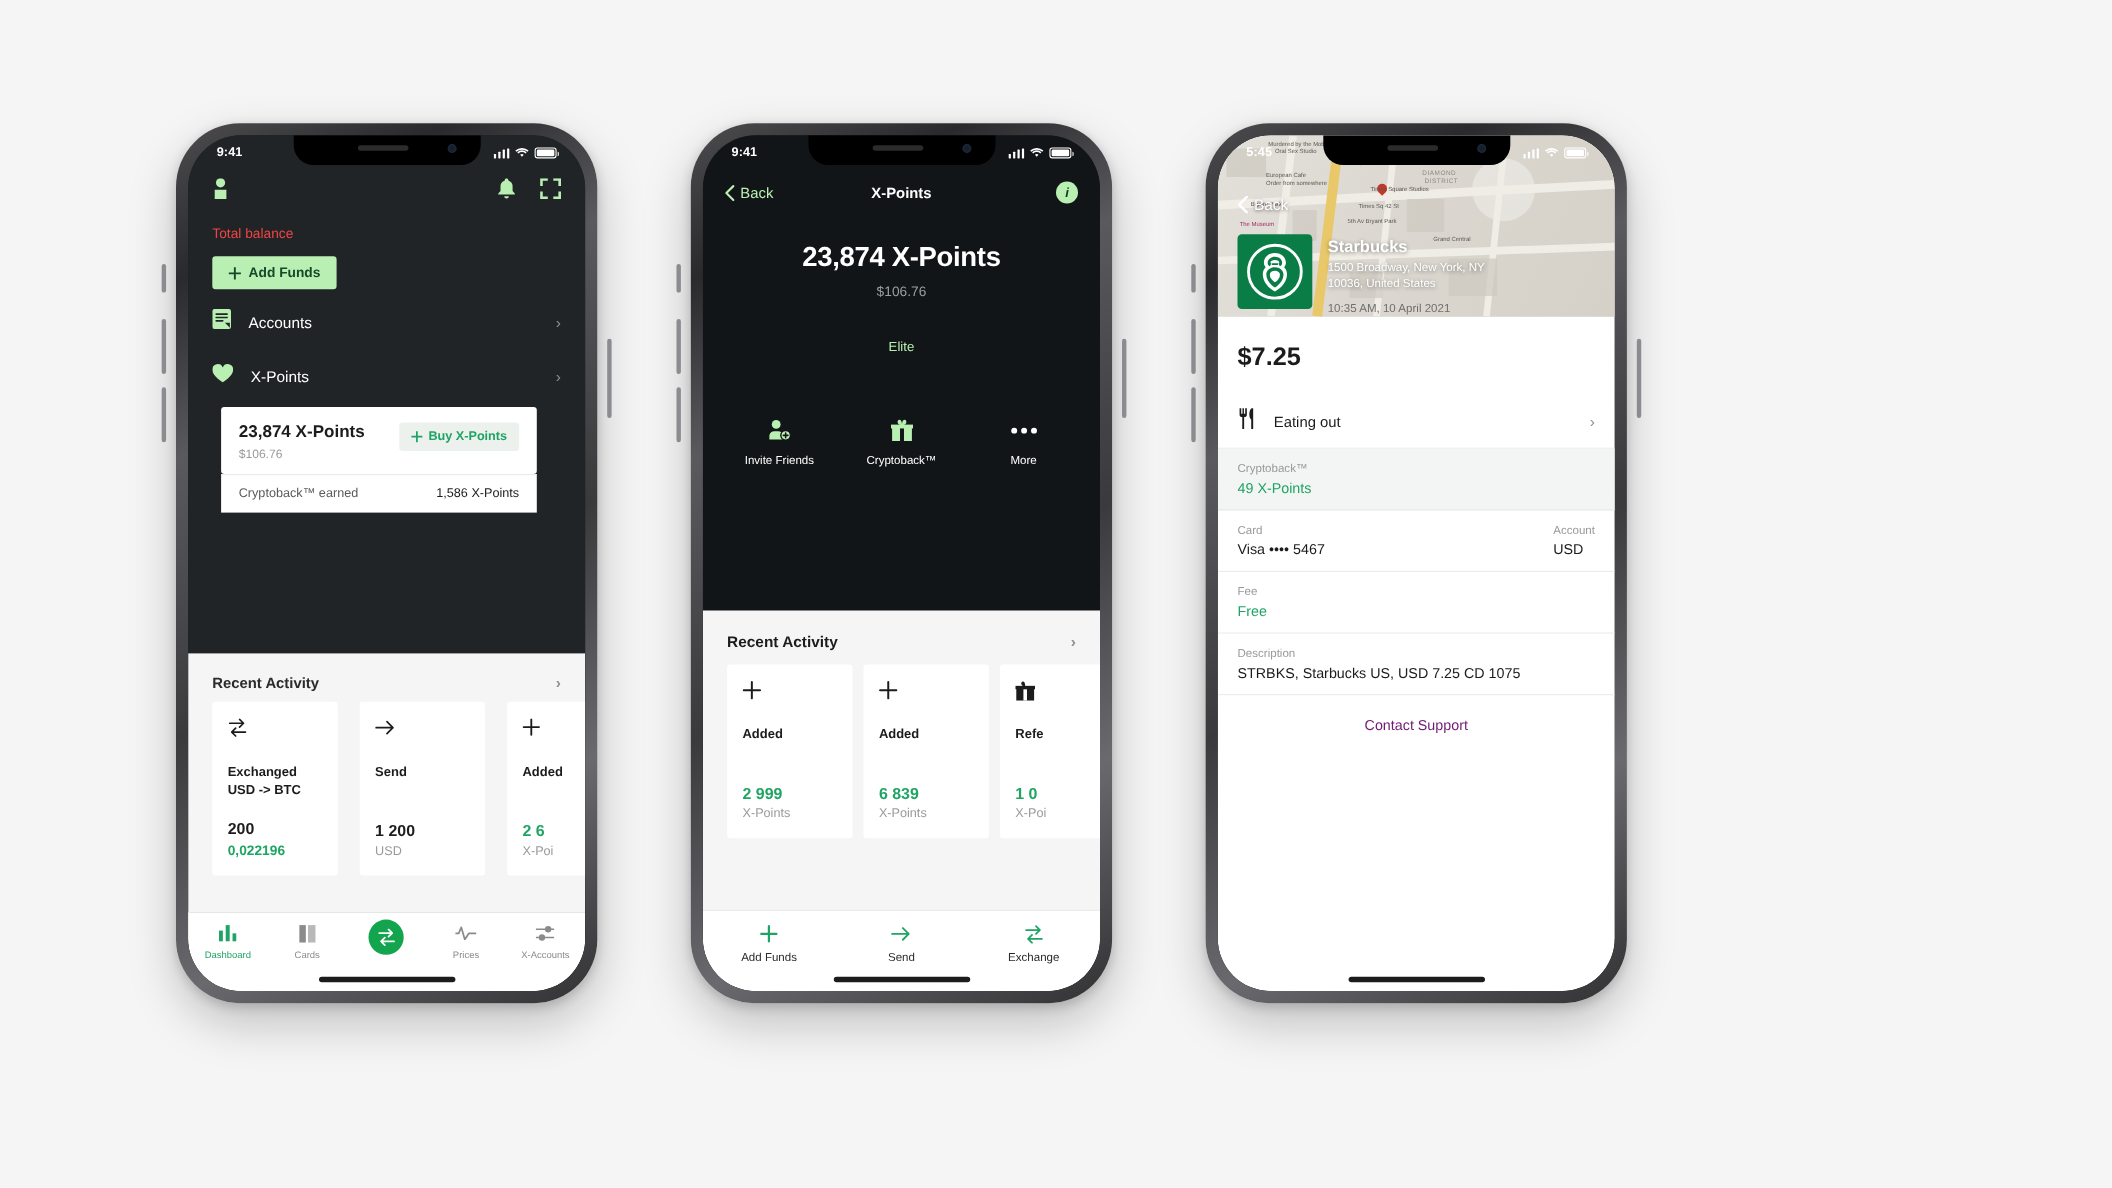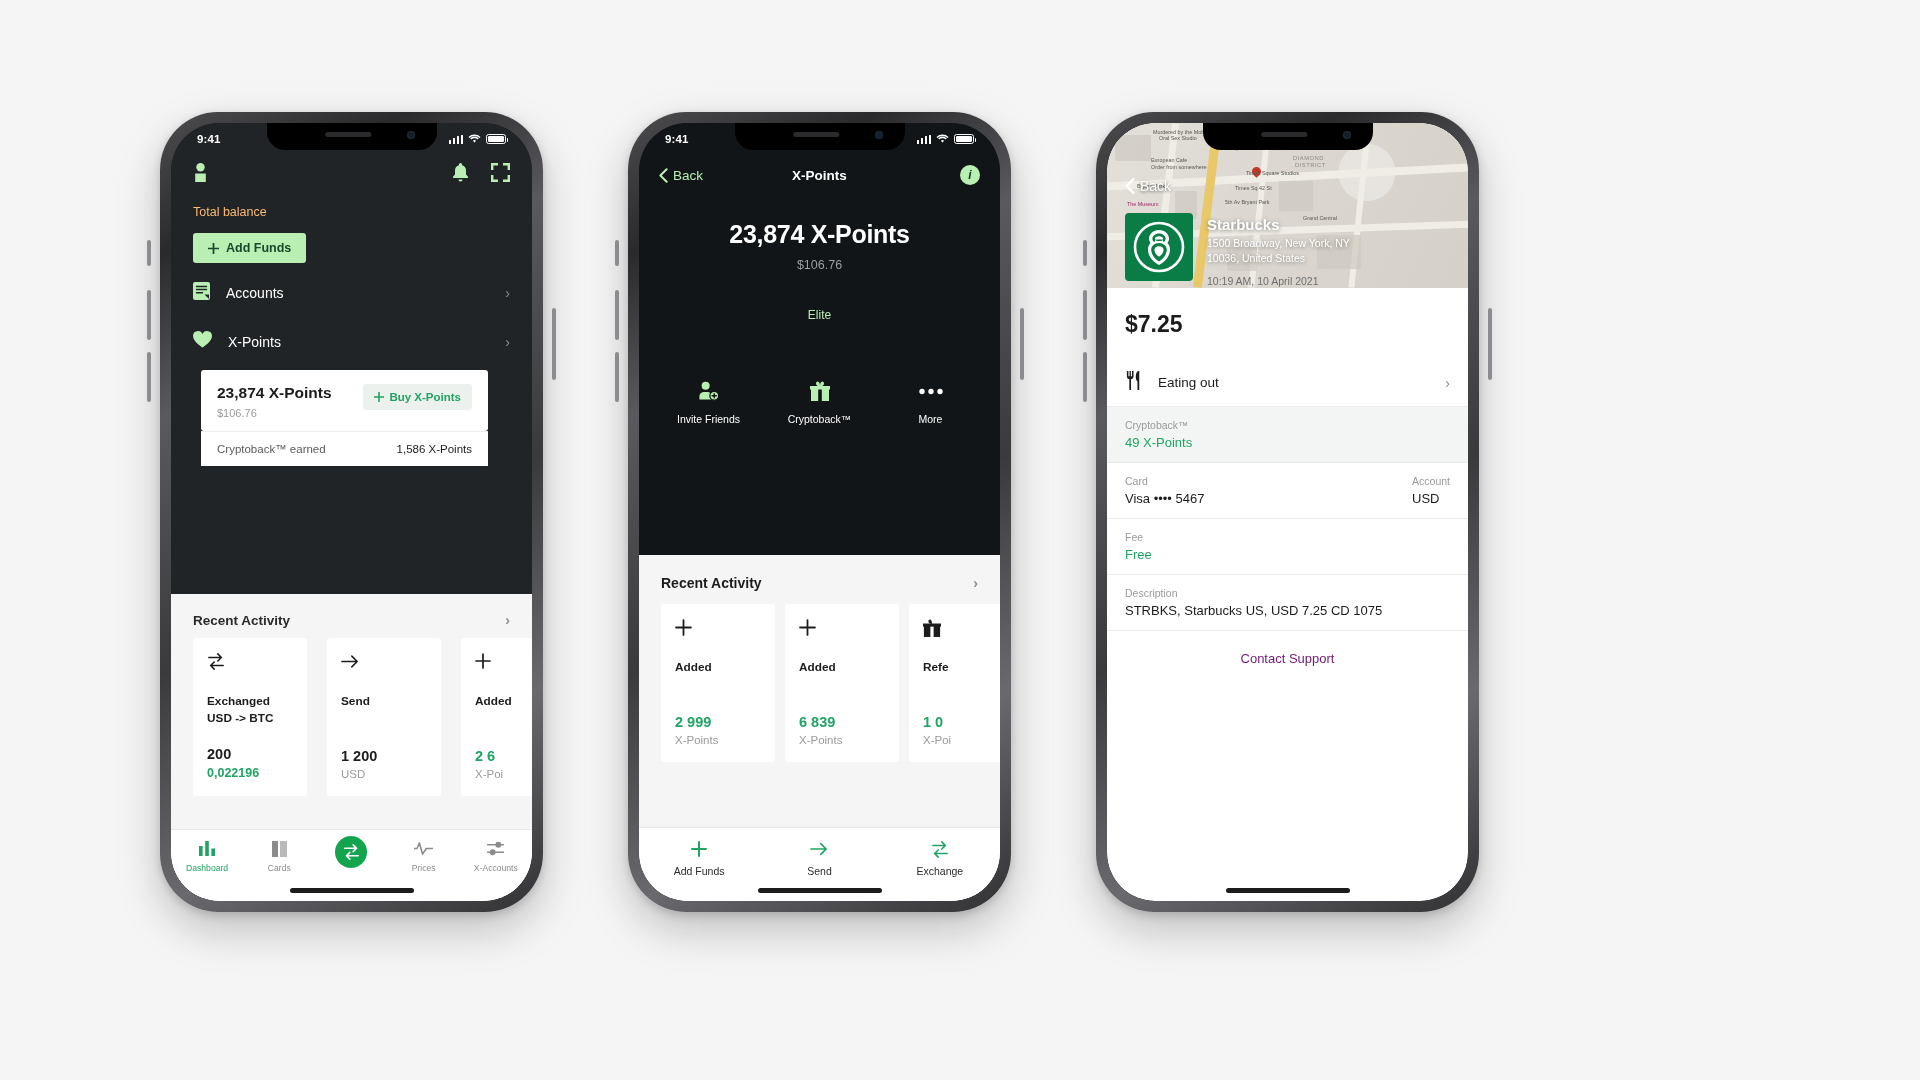--- a/index.html
+++ b/index.html
@@ -64,21 +64,21 @@
   .batt i { position:absolute; inset:1.4px; background:currentColor; border-radius:1.2px; display:block; }
   .home-ind { position:absolute; bottom:8px; left:50%; transform:translateX(-50%); width:124px; height:5px; border-radius:3px; }
 
   
   #p1 { left:160px; top:112px; }
   #p1 .screen { background:#212426; color:#fff; }
   #p1 .statusbar { color:#fff; }
   .p1-top { padding:34px 22px 0; }
   .p1-iconrow { display:flex; align-items:center; justify-content:space-between; height:34px; }
   .p1-iconrow .right { display:flex; align-items:center; gap:22px; }
-  .lbl-muted { color:#fdba74; font-size:12.5px; margin-top:14px; }
+  .lbl-muted { color:#ef4444; font-size:12.5px; margin-top:14px; }
   .bal-row { display:flex; align-items:center; gap:10px; margin-top:3px; }
   .bal { font-size:27px; font-weight:bold; letter-spacing:-.3px; }
   .chev-circle {
     width:19px; height:19px; border-radius:50%; background:#2e3234;
     display:flex; align-items:center; justify-content:center; margin-top:4px;
   }
   .addfunds {
     margin-top:14px; display:inline-flex; align-items:center; gap:7px;
     background:#b9efb2; color:#15492a; font-size:12.5px; font-weight:bold;
     padding:8px 15px; border-radius:3px;
@@ -615,20 +615,37 @@
           <span class="mapline gold" style="left:96px;top:0;width:9px;height:100%;transform:rotate(7deg)"></span>
           <span class="mapblk" style="left:8px;top:12px;width:36px;height:26px"></span>
           <span class="mapblk" style="left:68px;top:68px;width:22px;height:28px"></span>
           <span class="mapblk" style="left:172px;top:58px;width:34px;height:30px"></span>
           <span class="mapblk" style="left:210px;top:112px;width:44px;height:34px"></span>
           <span class="mapblk" style="left:120px;top:124px;width:30px;height:24px"></span>
           <span class="mappin" style="left:145px;top:44px"></span>
           <span id="p3-map-labels"><span class="maplbl " style="left: 46px; top: 6px;">Murdered by the Mob</span><span class="maplbl " style="left: 52px; top: 12px;">Oral Sex Studio</span><span class="maplbl " style="left: 180px; top: 14px;">Rockefeller Center</span><span class="maplbl " style="left: 108px; top: 22px;">Times Square</span><span class="maplbl " style="left: 44px; top: 34px;">European Cafe</span><span class="maplbl " style="left: 44px; top: 41px;">Order from somewhere</span><span class="maplbl cap" style="left: 186px; top: 32px;">DIAMOND</span><span class="maplbl cap" style="left: 188px; top: 39px;">DISTRICT</span><span class="maplbl " style="left: 139px; top: 47px;">Times Square Studios</span><span class="maplbl " style="left: 30px; top: 60px;">Bryant Park</span><span class="maplbl " style="left: 128px; top: 62px;">Times Sq 42 St</span><span class="maplbl pink" style="left: 20px; top: 78px;">The Museum</span><span class="maplbl " style="left: 118px; top: 76px;">5th Av Bryant Park</span><span class="maplbl " style="left: 196px; top: 92px;">Grand Central</span></span>
         </div>
 
+        <div class="statusbar">
+          <span class="sb-left">5:45</span>
+          <span class="sb-right">
+            <span class="sig">
+                <i></i>
+                <i></i>
+                <i></i>
+                <i></i>
+              </span>
+            <svg width="13" height="10" viewBox="0 0 16 12">
+                <path d="M8 10.4l2-2.4a3 3 0 00-4 0l2 2.4zM8 5a6 6 0 014 1.6l1.2-1.4A8 8 0 008 3a8 8 0 00-5.2 2.2L4 6.6A6 6 0 018 5zM8 .6a11 11 0 00-7.4 2.8l1.2 1.4A9 9 0 018 2.4a9 9 0 016.2 2.4l1.2-1.4A11 11 0 008 .6z" fill="currentColor"></path>
+              </svg>
+            <span class="batt">
+                <i></i>
+              </span>
+          </span>
+        </div>
 
         <span class="p3-back">
           <svg width="10" height="16" viewBox="0 0 10 16">
               <path d="M8.5 1L1.5 8l7 7" stroke="#fff" stroke-width="2.2" fill="none" stroke-linecap="round" stroke-linejoin="round"></path>
             </svg>
           <span>Back</span>
         </span>
 
         <div class="p3-merchant">
           <div class="sbux-logo">
@@ -640,21 +657,21 @@
               <path d="M26 22c-4.6 0-7.8 3-7.8 6.6 0 4.8 3.6 9.4 7.8 11.8 4.2-2.4 7.8-7 7.8-11.8C33.8 25 30.6 22 26 22zm0 3.2c2.7 0 4.6 1.6 4.6 3.5 0 2.6-2 5.4-4.6 7-2.6-1.6-4.6-4.4-4.6-7 0-1.9 1.9-3.5 4.6-3.5z" fill="#0a7d46"></path>
               <path d="M23.2 18.4h5.6v1.6h-5.6z" fill="#0a7d46"></path>
             </svg>
           </div>
           <div class="p3-mtext">
             <div class="p3-mname">Starbucks</div>
             <div class="p3-maddr">
               <span>1500 Broadway, New York, NY</span><br>
               <span>10036, United States</span>
             </div>
-            <div class="p3-mtime">10:19 AM, 10 April 2021</div>
+            <div class="p3-mtime">10:35 AM, 10 April 2021</div>
           </div>
         </div>
 
         <div class="p3-amount">$7.25</div>
 
         <div class="p3-rows">
           <div class="p3-row cat">
             <span>
               <svg width="17" height="19" viewBox="0 0 18 20">
                   <path d="M2 0v6a2.6 2.6 0 002.6 2.6V20h1.8V8.6A2.6 2.6 0 009 6V0H7.4v5.4H6.2V0H4.8v5.4H3.6V0z" fill="#1c1c1c"></path>

